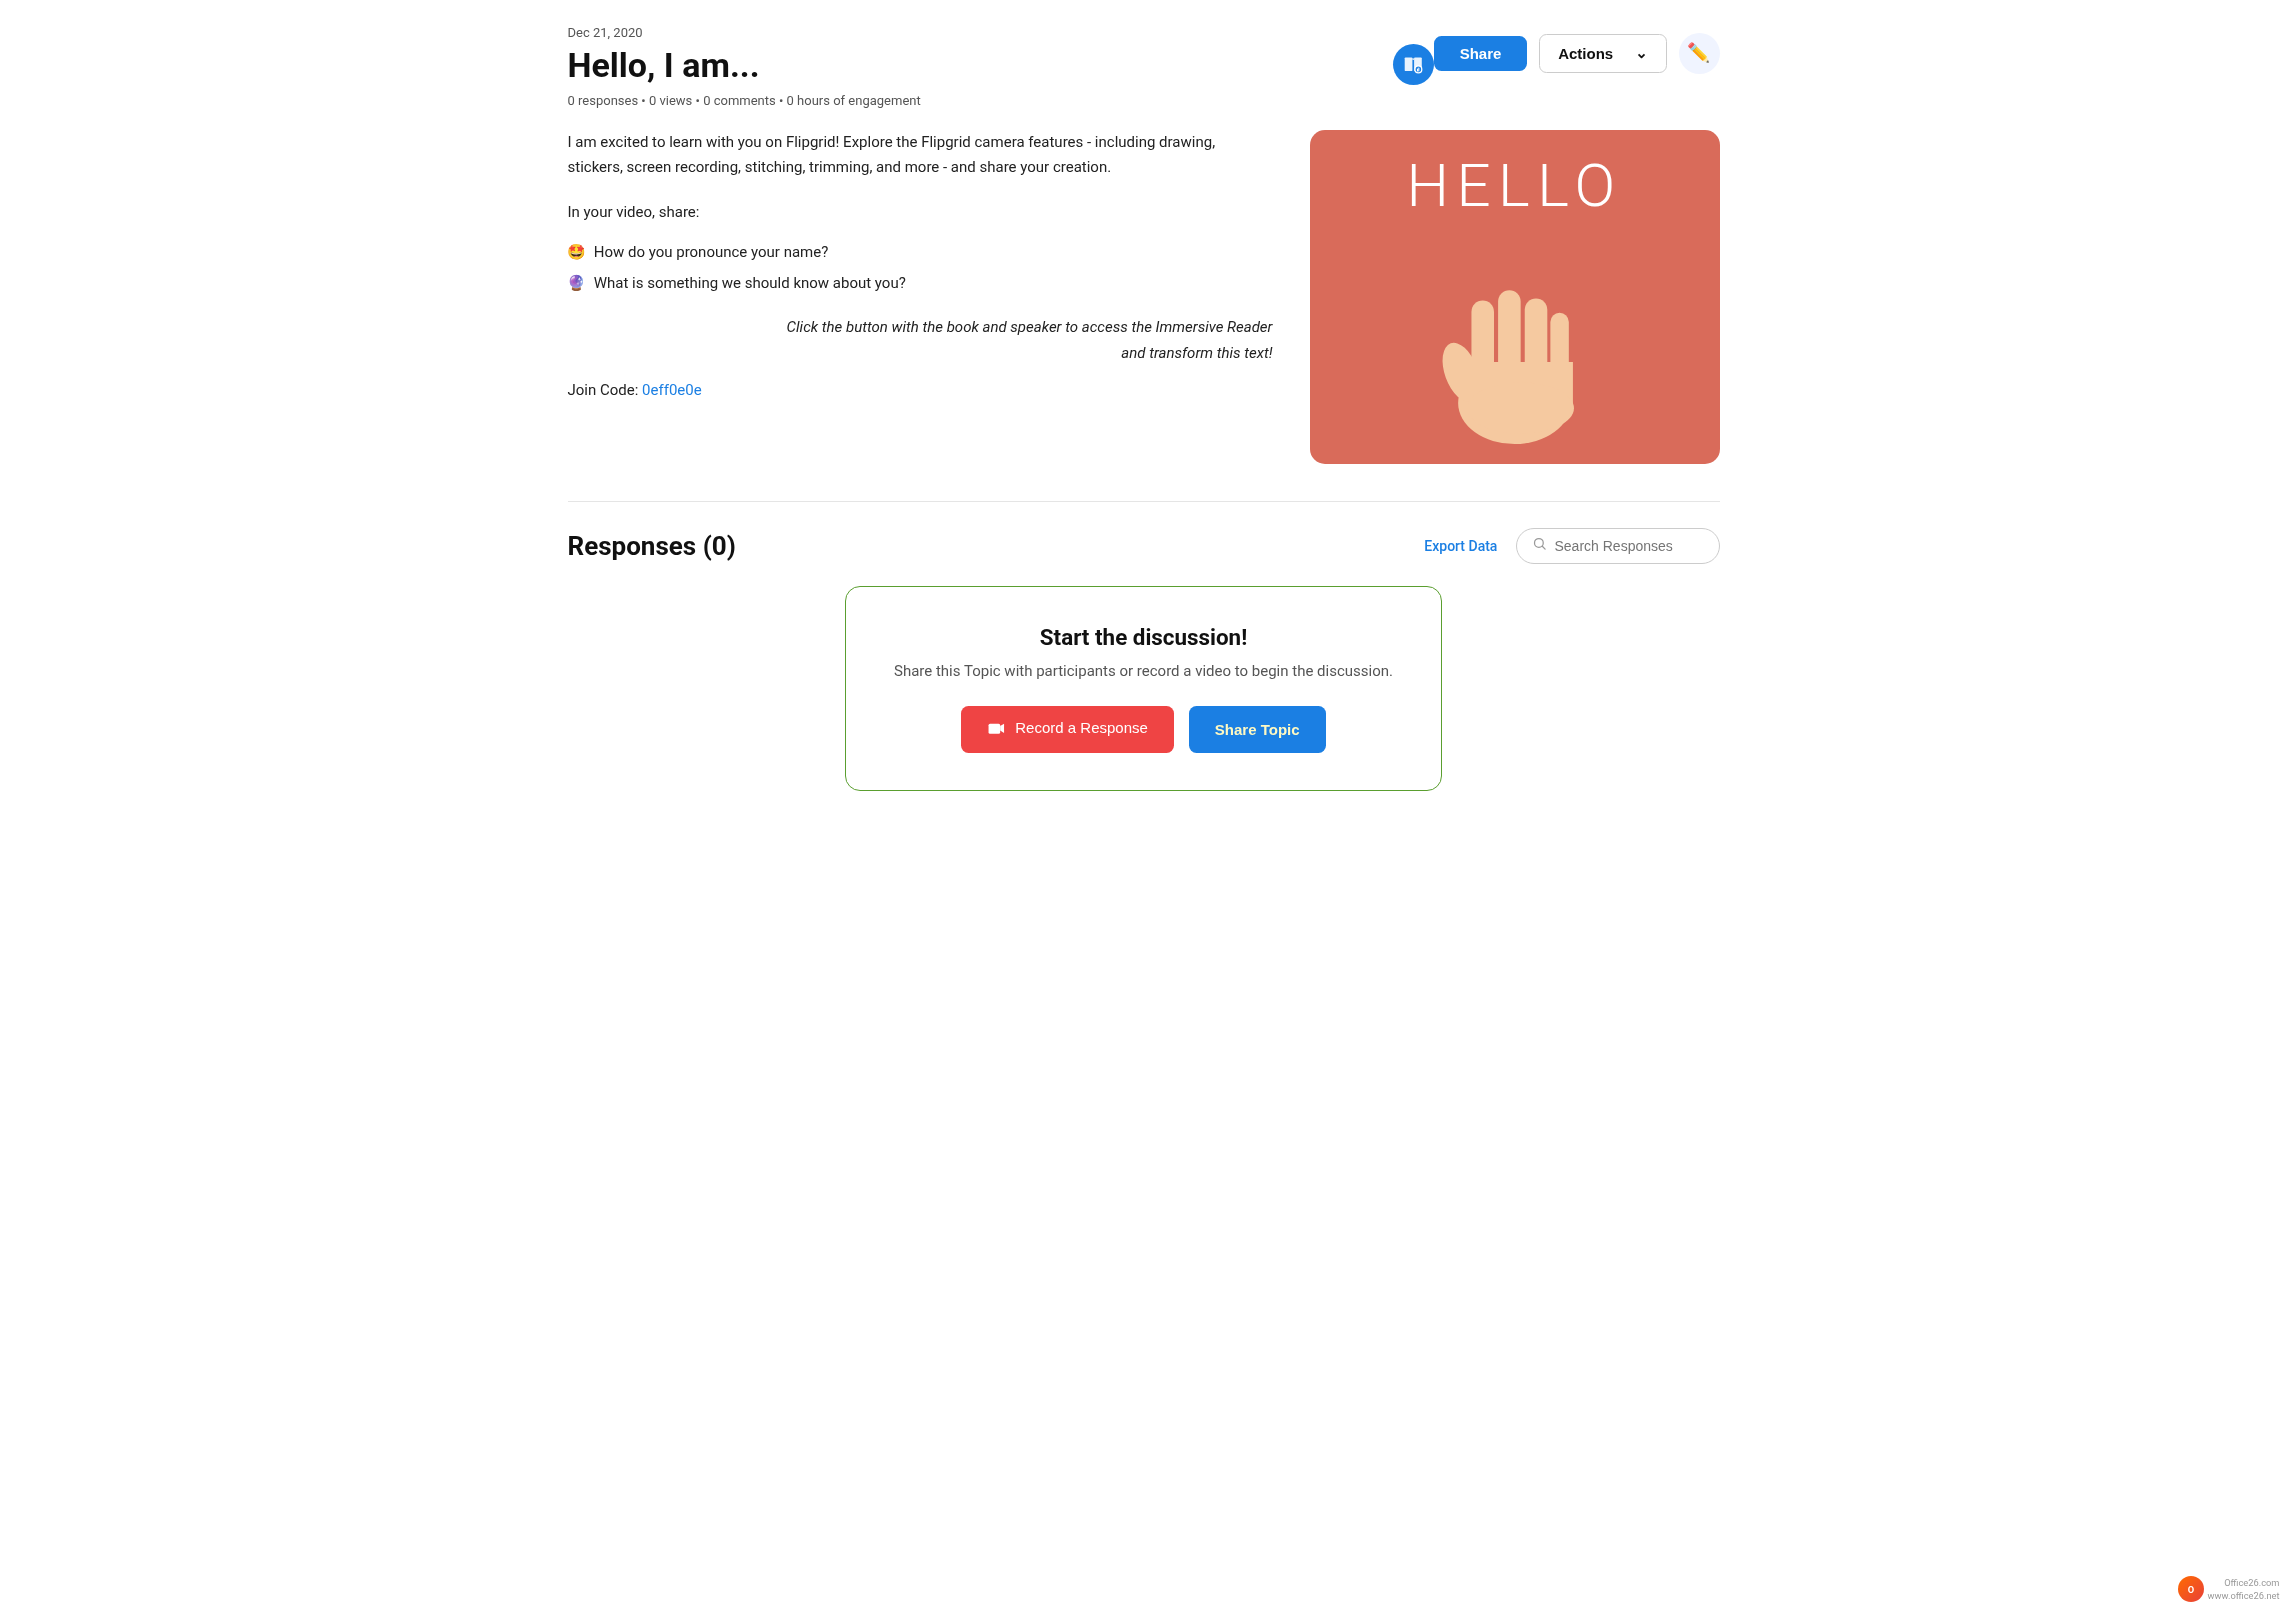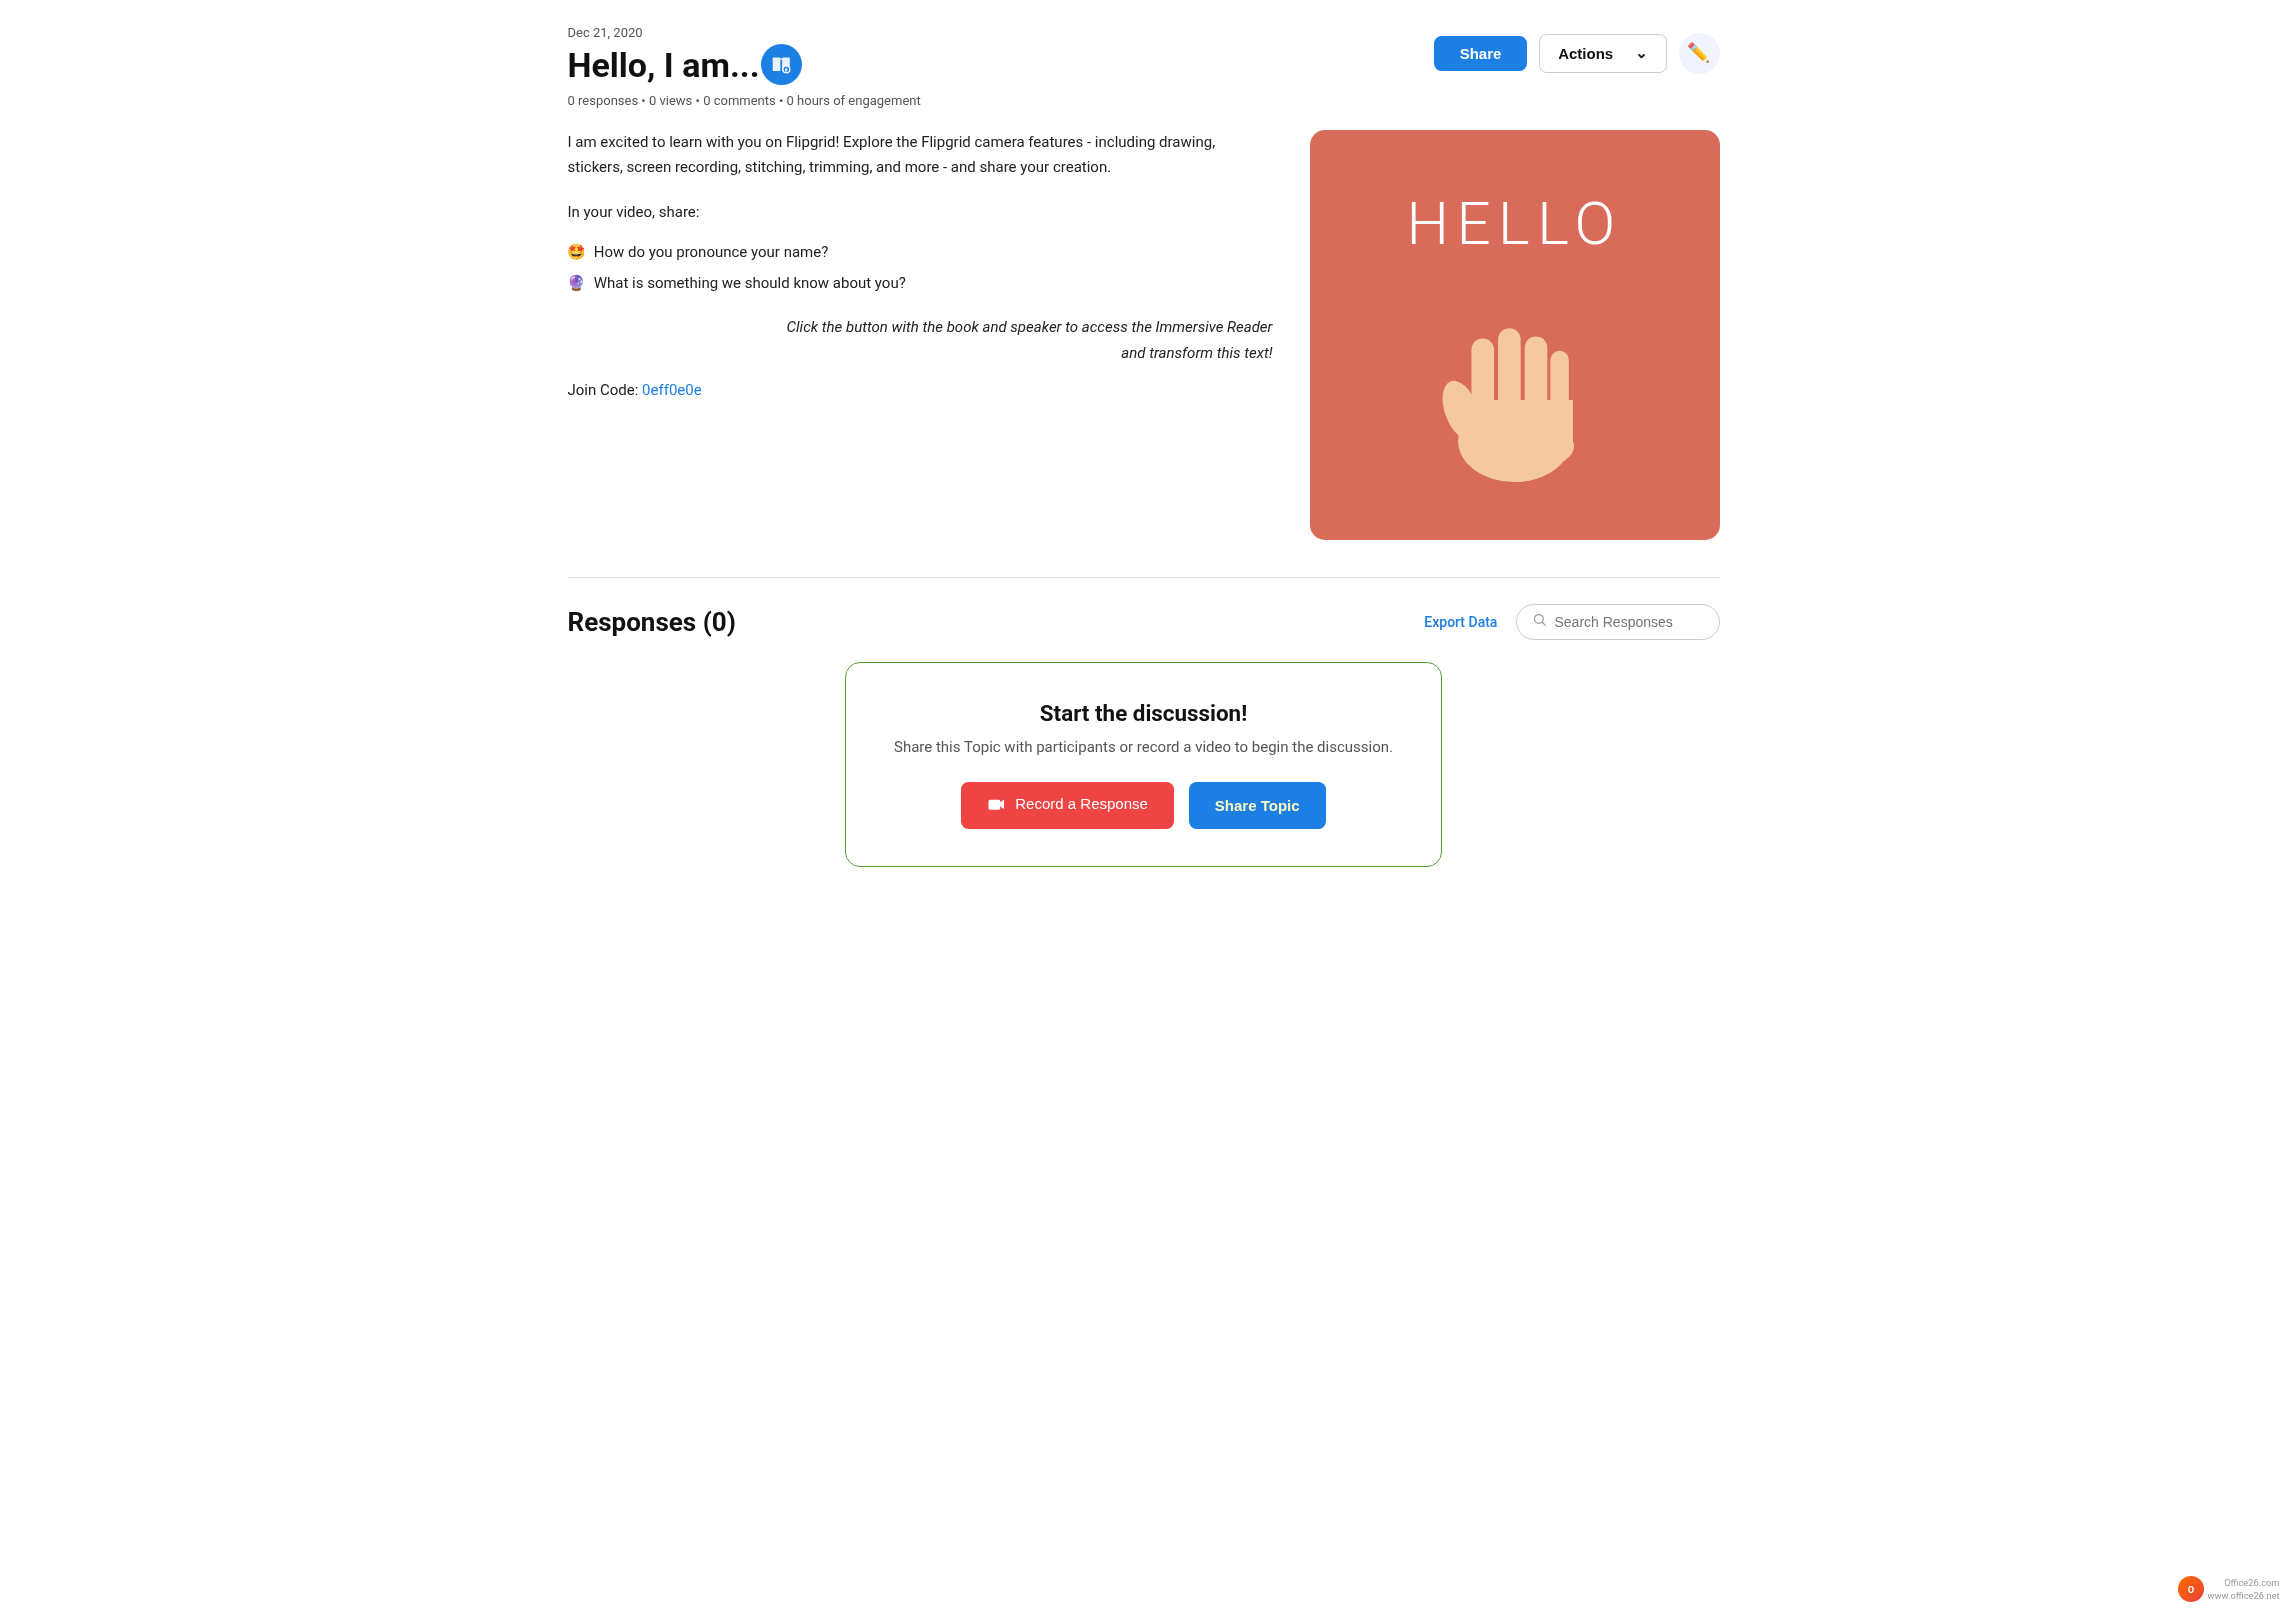--- a/index.html
+++ b/index.html
@@ -31,20 +31,21 @@
     .date-label {
       font-size: 13px;
       color: #555;
       margin-bottom: 3.7px;
     }
 
     .title-row {
       display: flex;
       align-items: center;
       gap: 1px;
+      justify-content: space-between;
     }
 
     .page-title {
       font-size: 34px;
       font-weight: 700;
       color: #111;
     }
 
     .immersive-reader-btn {
       width: 41px;
@@ -164,21 +165,21 @@
     }
 
     
     .topic-image-container {
       width: 410px;
       flex-shrink: 0;
     }
 
     .topic-image {
       width: 100%;
-      height: 410px;
+      height: 334px;
       background: #d96b5a;
       border-radius: 15px;
       display: flex;
       flex-direction: column;
       align-items: center;
       justify-content: center;
       position: relative;
       overflow: hidden;
     }
 

